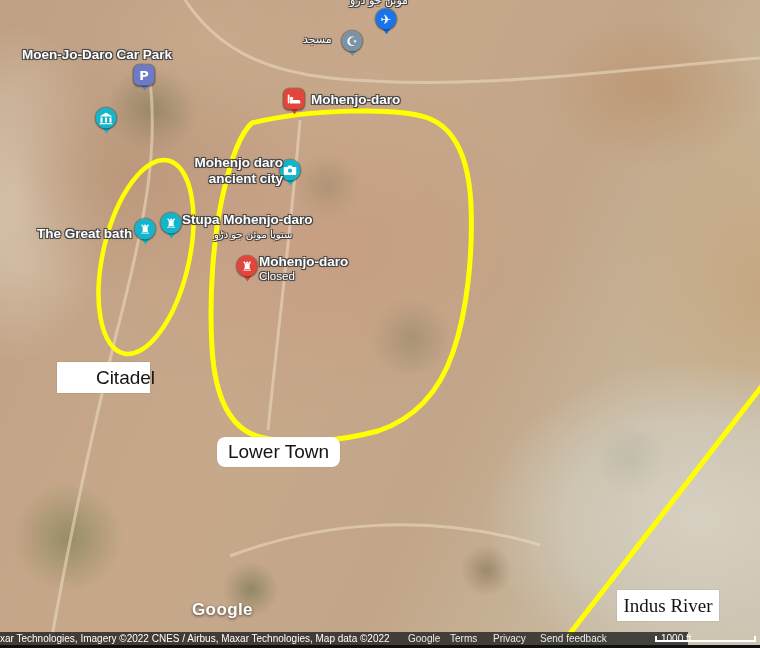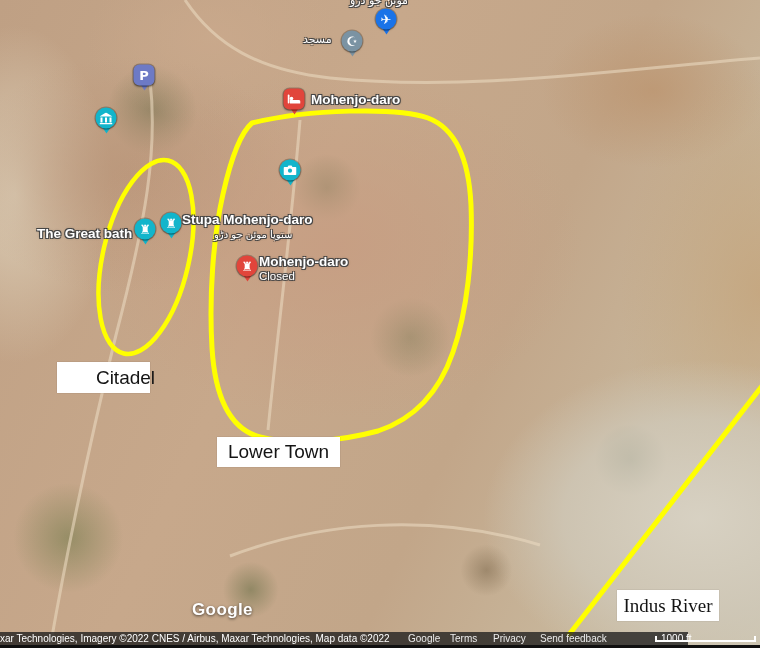--- a/index.html
+++ b/index.html
@@ -182,33 +182,38 @@
       <div class="tip"></div>
   </div>
 
   <div class="pin" style="left:247px; top:266px; --pin:#e1453b">
     <div class="bulb">
         <span class="glyph" style="font-size:13px">♜</span>
       </div>
       <div class="tip"></div>
   </div>
 
+  <div class="maplabel" style="left:22px; top:47px;">Moen-Jo-Daro Car Park</div>
   <div class="maplabel ar small" style="left:303px; top:33px; font-size:11px;">مسجد</div>
   <div class="maplabel ar small" style="left:350px; top:-6px; font-size:11px;">موئن جو دڑو</div>
   <div class="maplabel" style="left:311px; top:92px;">Mohenjo-daro</div>
 
+  <div class="maplabel" style="left:180px; top:155px; width:103px; text-align:right; line-height:16px;">
+    <div>Mohenjo daro</div>
+    <div>ancient city</div>
+  </div>
 
   <div class="maplabel" style="left:182px; top:212px;">Stupa Mohenjo-daro</div>
   <div class="maplabel ar small" style="left:214px; top:229px; font-size:10px;">ستوپا موئن جو دڑو</div>
   <div class="maplabel" style="left:37px; top:226px;">The Great bath</div>
   <div class="maplabel" style="left:259px; top:254px;">Mohenjo-daro</div>
   <div class="maplabel small" style="left:259px; top:270px; font-size:11.5px;">Closed</div>
 
   <div class="callout" style="left:57px; top:362px; width:93px; height:31px;padding-left:44px;">Citadel</div>
-  <div class="callout" style="left:217px; top:437px; width:123px; height:30px;">Lower Town</div>
+  <div class="callout" style="left:217px; top:437px; width:123px; height:30px;border-radius:8px;">Lower Town</div>
   <div class="callout" style="left:617px; top:590px; width:102px; height:31px;font-family:Liberation Serif, serif;">Indus River</div>
 
   <div class="ctrl compass">
     <svg width="37" height="37" viewBox="0 0 37 37">
       <polygon points="18.5,6 23,18.5 18.5,16.5 14,18.5" fill="#ea4335"></polygon>
       <polygon points="18.5,31 23,18.5 18.5,20.5 14,18.5" fill="#e8eaed"></polygon>
       <polygon points="4,18.5 8,15.5 8,21.5" fill="#fff" opacity="0.9"></polygon>
       <polygon points="33,18.5 29,15.5 29,21.5" fill="#fff" opacity="0.9"></polygon>
     </svg>
   </div>

